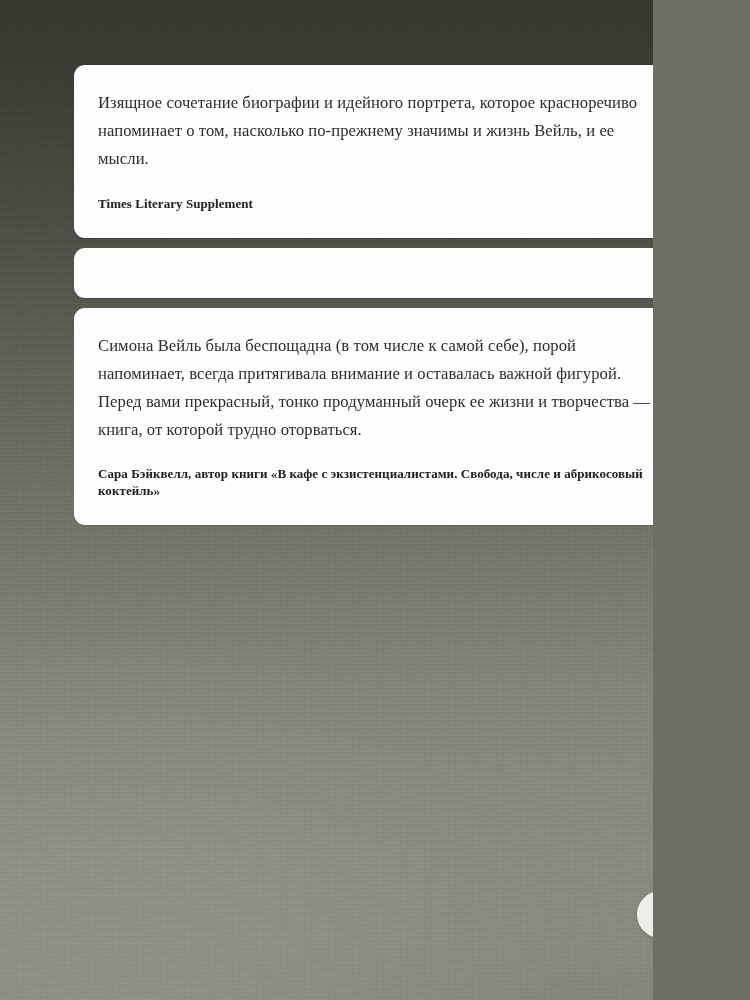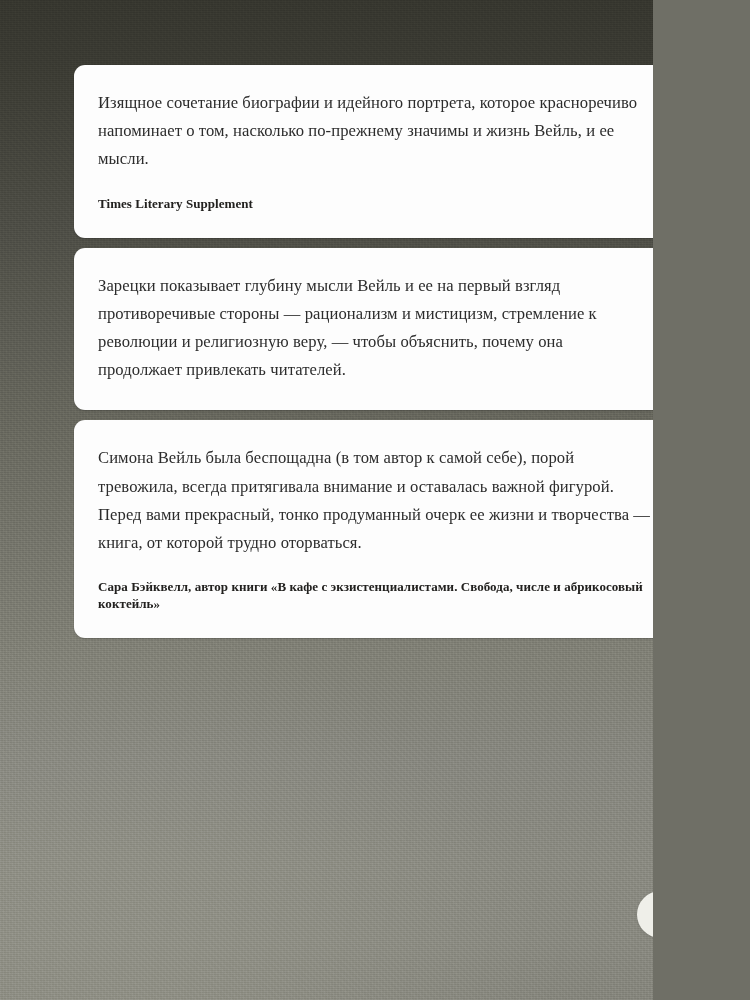--- a/index.html
+++ b/index.html
@@ -113,25 +113,24 @@
   <div id="grain"></div>
 
   <div id="cards">
 
     <div class="quote-card">
       <p class="quote-text">Изящное сочетание биографии и идейного портрета, которое красноречиво напоминает о том, насколько по-прежнему значимы и жизнь Вейль, и ее мысли.</p>
       <p class="quote-source">Times Literary Supplement</p>
     </div>
 
     <div class="quote-card">
-      <p class="quote-text">Зарецки показывает глубину мысли Вейль и ее на первый взгляд противоречивые стороны — рационализм и мистицизм, стремление к революции и религиозную веру, — чтобы объяснить, почему она продолжает привлекать читателей.</p>
     </div>
 
     <div class="quote-card">
-      <p class="quote-text">Симона Вейль была беспощадна (в том автор к самой себе), порой тревожила, всегда притягивала внимание и оставалась важной фигурой. Перед вами прекрасный, тонко продуманный очерк ее жизни и творчества — книга, от которой трудно оторваться.</p>
+      <p class="quote-text">Симона Вейль была беспощадна (в том числе к самой себе), порой напоминает, всегда притягивала внимание и оставалась важной фигурой. Перед вами прекрасный, тонко продуманный очерк ее жизни и творчества — книга, от которой трудно оторваться.</p>
       <p class="quote-source">Сара Бэйквелл, автор книги «В кафе с экзистенциалистами. Свобода, числе и абрикосовый коктейль»</p>
     </div>
 
   </div>
 
   <button id="info-button" aria-label="info-icon">
     <span>
       <svg width="34" height="34" viewBox="0 0 34 34" aria-hidden="true">
         <circle cx="19.4" cy="8.6" r="3.5" fill="#6f6f66"></circle>
         <path d="M18.6 13.0 L18.6 24.6 L21.8 24.6 L21.8 26.2 L11.6 26.2 L11.6 24.6 L15.0 24.6 L15.0 14.8 L12.2 14.8 L12.2 13.0 Z" fill="#6f6f66"></path>

